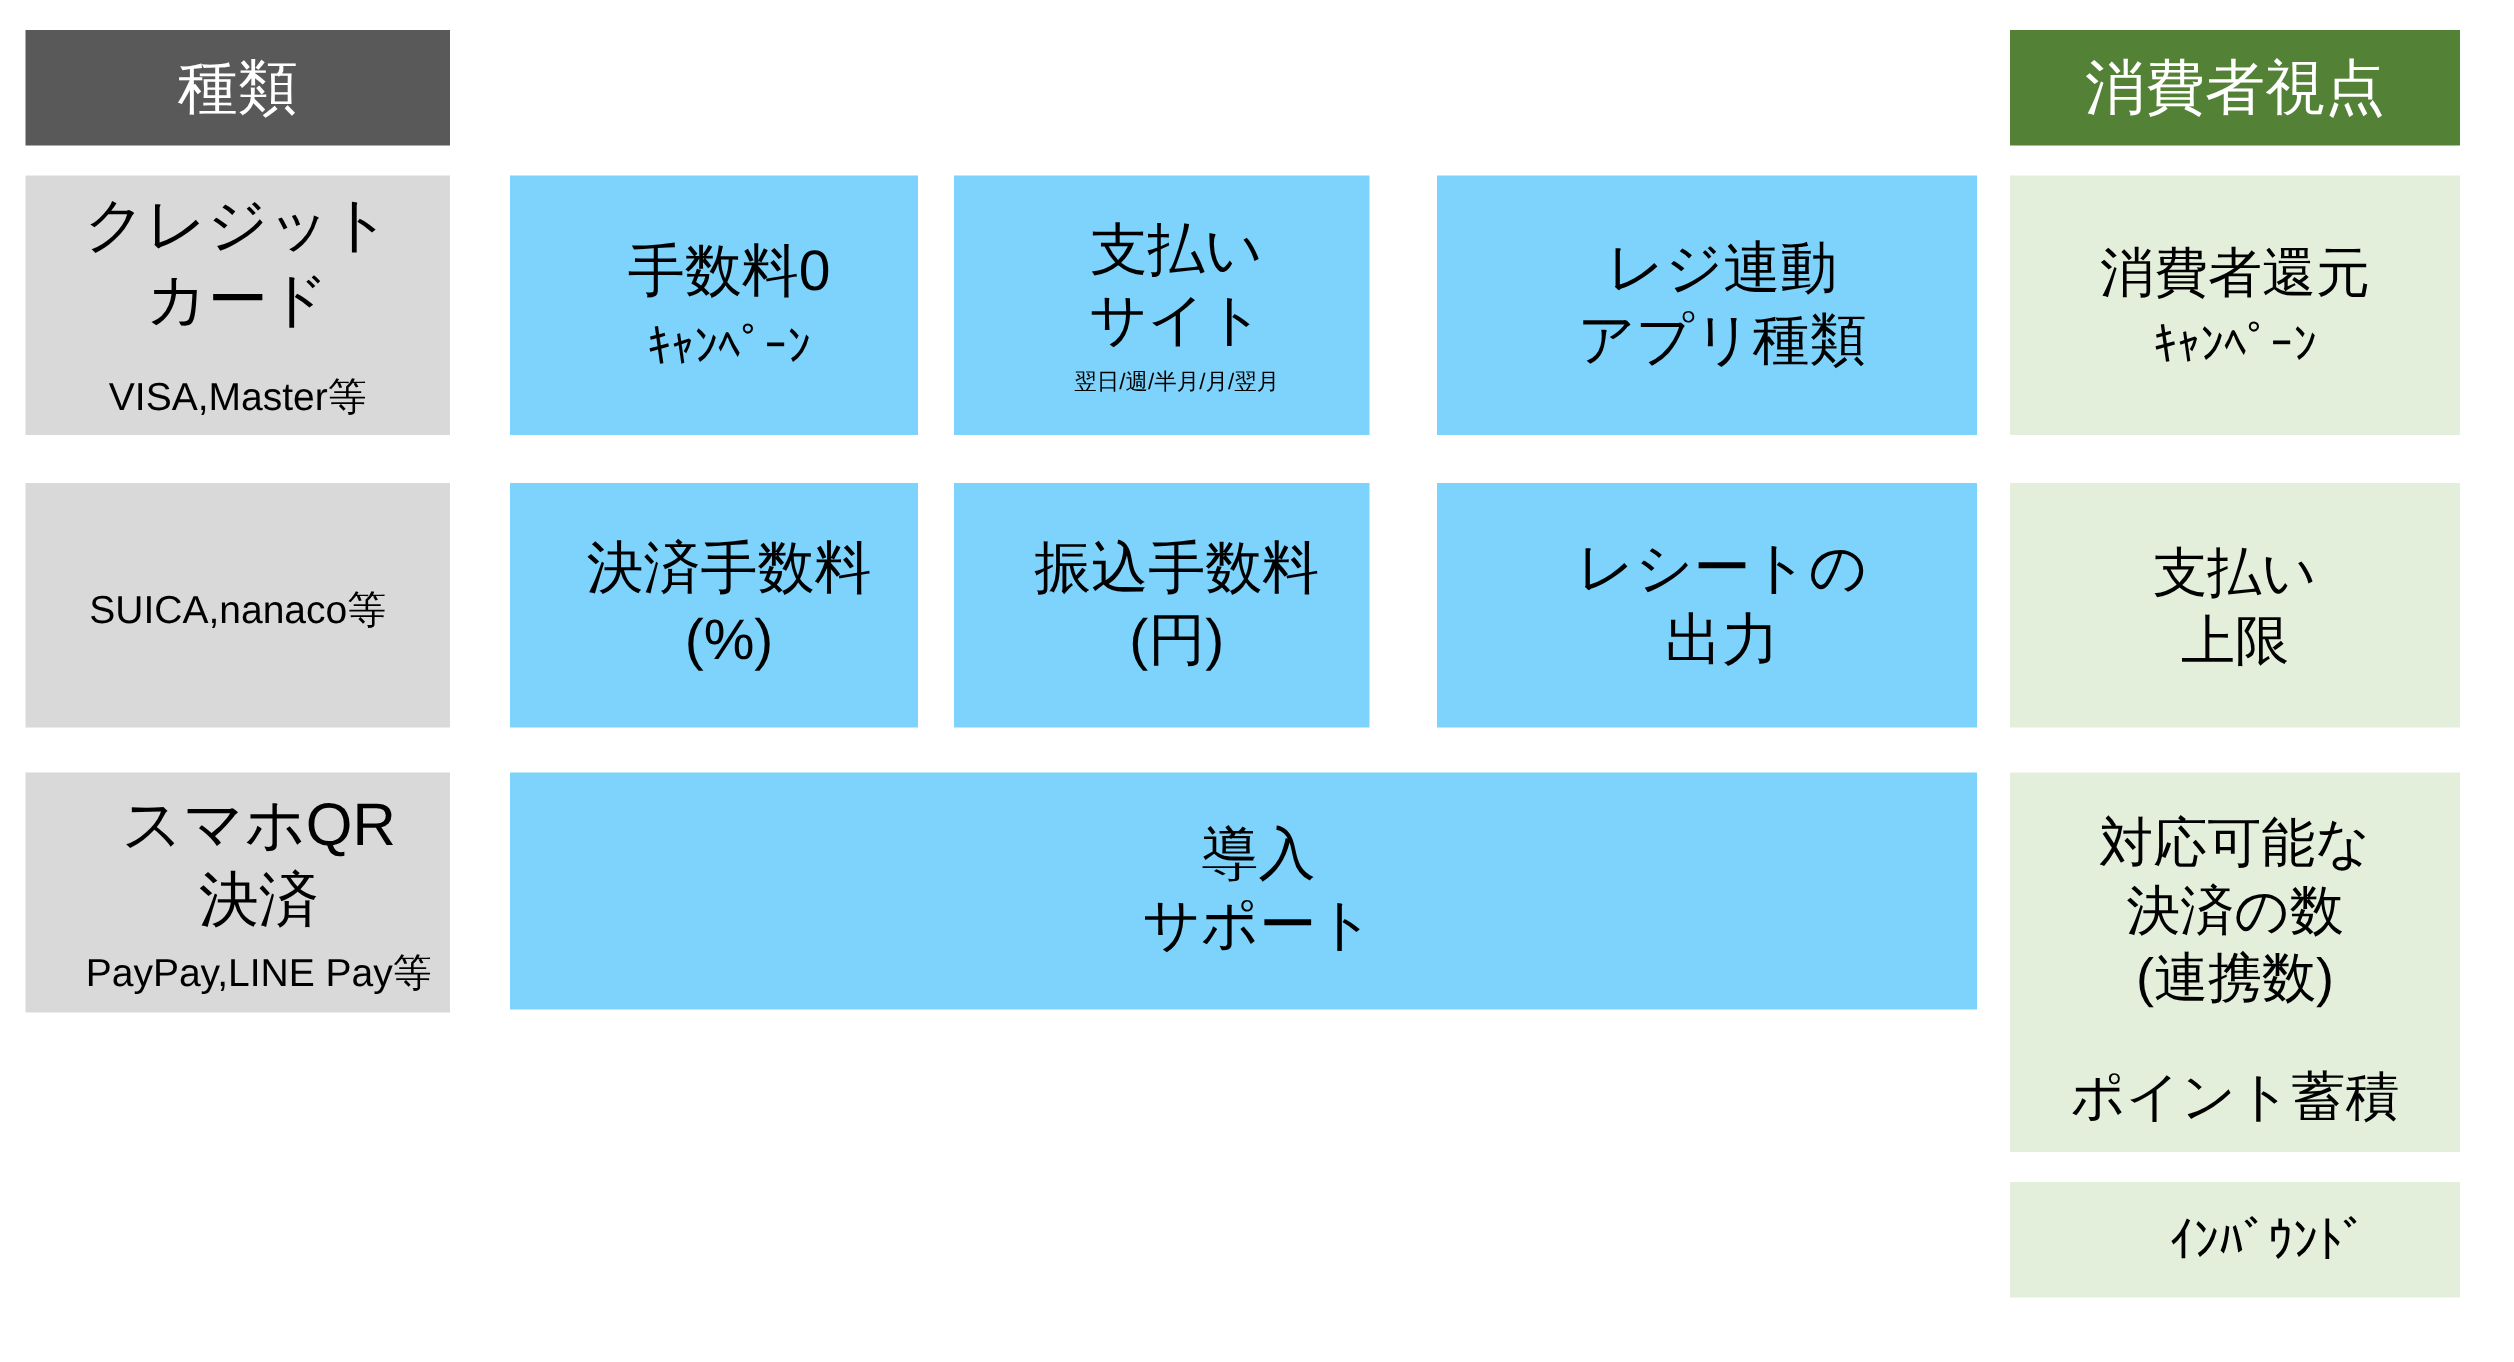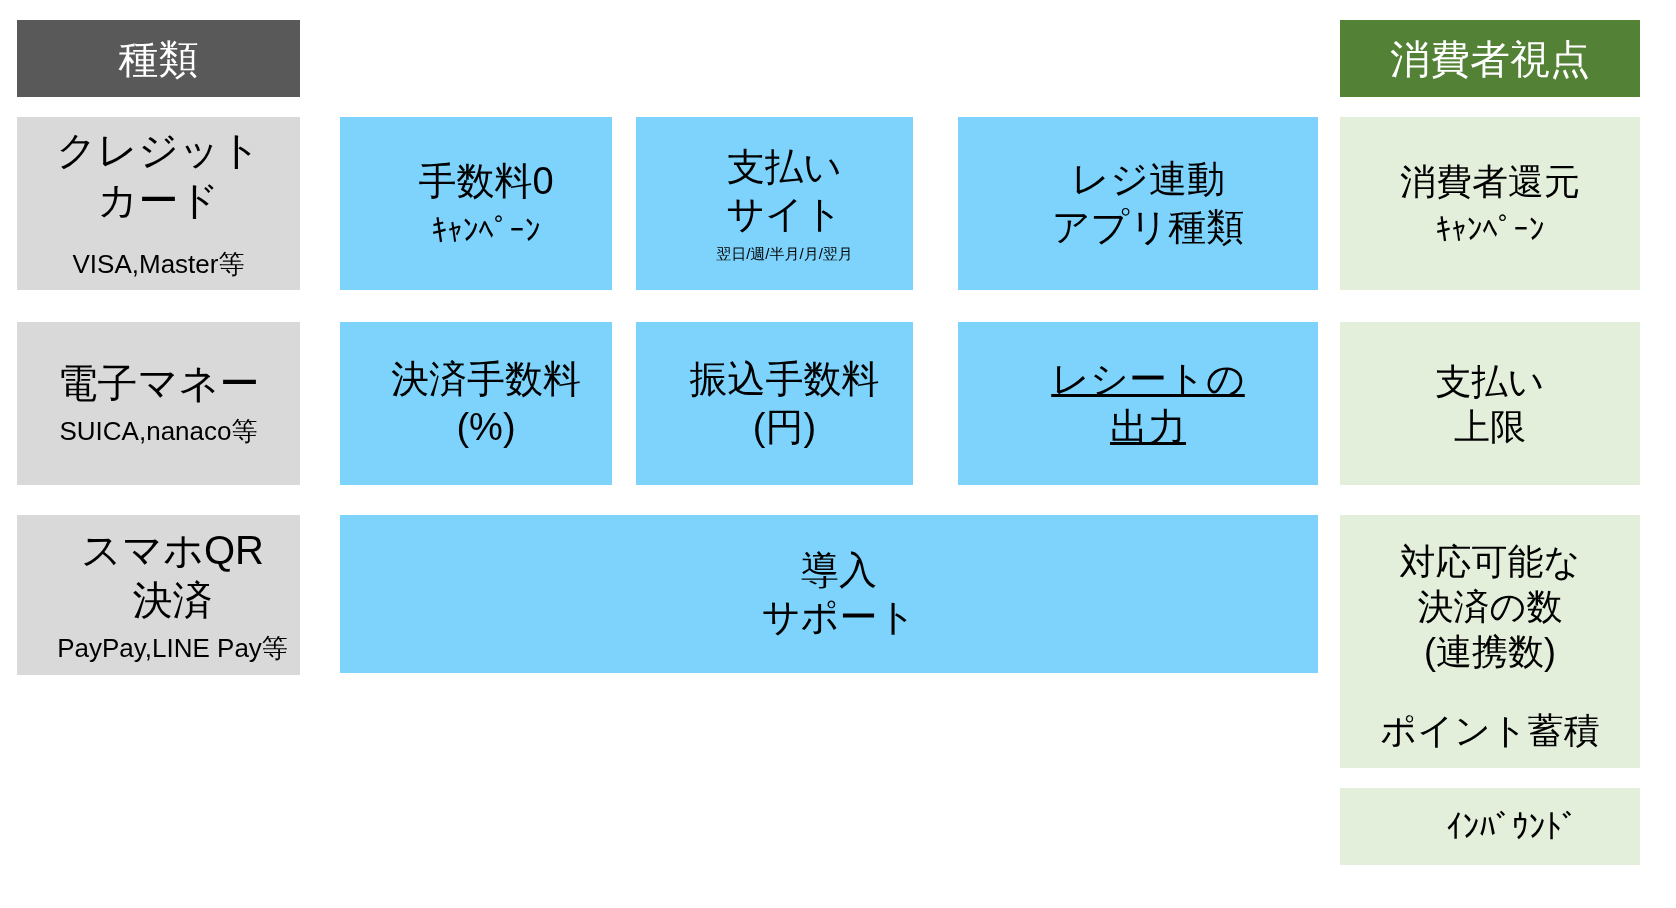--- a/index.html
+++ b/index.html
@@ -77,32 +77,31 @@
   <div class="box cell-blue" style="left:958px; top:117px; width:360px; height:173px;">
     <div class="title">レジ連動
 アプリ種類</div>
   </div>
   <div class="box cell-green" style="left:1340px; top:117px; width:300px; height:173px;">
     <div class="title title-md">消費者還元</div>
     <div class="sub sub-kana">ｷｬﾝﾍﾟｰﾝ</div>
   </div>
 
   <div class="box cell-gray" style="left:17px; top:322px; width:283px; height:163px;">
-    <div class="title title-lg">電子マネー</div>
     <div class="sub sub-latin">SUICA,nanaco等</div>
   </div>
   <div class="box cell-blue" style="left:340px; top:322px; width:272px; height:163px;">
     <div class="title">決済手数料
 (%)</div>
   </div>
   <div class="box cell-blue" style="left:636px; top:322px; width:277px; height:163px;">
     <div class="title">振込手数料
 (円)</div>
   </div>
-  <div class="box cell-blue" style="left:958px; top:322px; width:360px; height:163px;text-decoration:underline;">
+  <div class="box cell-blue" style="left:958px; top:322px; width:360px; height:163px;">
     <div class="title">レシートの
 出力</div>
   </div>
   <div class="box cell-green" style="left:1340px; top:322px; width:300px; height:163px;">
     <div class="title title-md">支払い
 上限</div>
   </div>
 
   <div class="box cell-gray" style="left:17px; top:515px; width:283px; height:160px;padding-left:28px;">
     <div class="title title-lg">スマホQR

